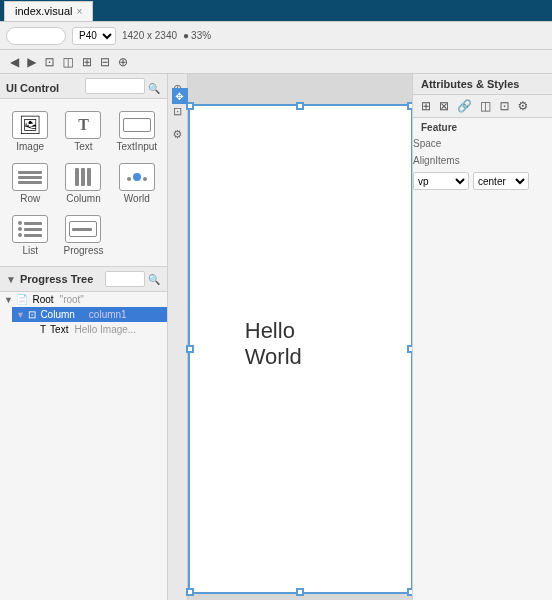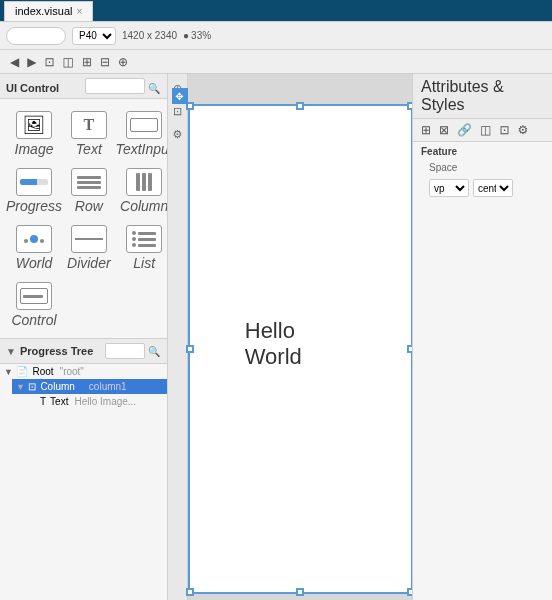--- a/index.html
+++ b/index.html
@@ -106,24 +106,23 @@
       height: 28px;
       display: flex;
       align-items: center;
       justify-content: center;
       border: 1.5px solid #999;
       border-radius: 3px;
       background: white;
       position: relative;
     }
     .ui-control-label {
-      font-size: 14px;
+      font-size: 10px;
       color: #555;
       text-align: center;
-      font-style: italic;
     }
     .icon-text-symbol { font-size: 16px; font-weight: bold; color: #666; font-family: serif; }
     .icon-textinput-inner { width: 28px; height: 14px; border: 1.5px solid #888; border-radius: 2px; background: white; }
     .icon-progress-bar { width: 28px; height: 6px; background: linear-gradient(to right, #4a90d9 60%, #ddd 60%); border-radius: 2px; }
     .icon-row-lines { display: flex; flex-direction: column; gap: 2px; }
     .icon-row-line { width: 24px; height: 3px; background: #888; border-radius: 1px; }
     .icon-col-lines { display: flex; flex-direction: row; gap: 2px; }
     .icon-col-line { width: 4px; height: 18px; background: #888; border-radius: 1px; }
     .icon-swiper-dots { display: flex; gap: 2px; align-items: flex-end; }
     .icon-swiper-dot { width: 4px; height: 4px; border-radius: 50%; background: #888; }
@@ -311,22 +310,22 @@
     }
     .right-header {
       display: flex;
       align-items: center;
       padding: 4px 8px;
       background: #ebebeb;
       border-bottom: 1px solid #d0d0d0;
       gap: 4px;
     }
     .right-title {
-      font-size: 16px;
-      font-weight: 400;
+      font-size: 11px;
+      font-weight: 700;
       color: #333;
       flex: 1;
     }
     .right-toolbar {
       display: flex;
       align-items: center;
       padding: 3px 6px;
       gap: 4px;
       border-bottom: 1px solid #d0d0d0;
       background: #efefef;
@@ -341,35 +340,35 @@
     }
     .right-section-label {
       font-size: 10px;
       font-weight: 600;
       color: #444;
       padding: 4px 8px 2px;
     }
     .right-row {
       display: flex;
       align-items: center;
-      padding: 3px 16px;
+      padding: 3px 0;
       gap: 4px;
     }
     .right-row-label {
       font-size: 10px;
       color: #666;
       width: 50px;
     }
     .right-select-sm {
       height: 18px;
       border: 1px solid #ccc;
       border-radius: 2px;
       font-size: 10px;
       background: white;
-      width: 40px;
+      width: 56px;
     }
     .side-icon-btn {
       background: none;
       border: none;
       cursor: pointer;
       font-size: 12px;
       color: #666;
       padding: 2px;
     }
     .top-bar {
@@ -470,26 +469,20 @@
         <span class="ui-control-label">Text</span>
       </div>
 
       <div class="ui-control-item">
         <div class="ui-control-icon">
           <div class="icon-textinput-inner"></div>
         </div>
         <span class="ui-control-label">TextInput</span>
       </div>
 
-      <div class="ui-control-item">
-        <div class="ui-control-icon">
-          <div class="icon-progress-bar"></div>
-        </div>
-        <span class="ui-control-label">Progress</span>
-      </div>
 
       <div class="ui-control-item">
         <div class="ui-control-icon">
           <div class="icon-row-lines">
             <div class="icon-row-line"></div>
             <div class="icon-row-line"></div>
             <div class="icon-row-line"></div>
           </div>
         </div>
         <span class="ui-control-label">Row</span>
@@ -511,26 +504,20 @@
           <div class="icon-swiper-dots">
             <div class="icon-swiper-dot"></div>
             <div class="icon-swiper-dot active"></div>
             <div class="icon-swiper-dot"></div>
           </div>
         </div>
         <span class="ui-control-label">World</span>
       </div>
 
 
-      <div class="ui-control-item">
-        <div class="ui-control-icon">
-          <div class="icon-divider-line"></div>
-        </div>
-        <span class="ui-control-label">Divider</span>
-      </div>
 
 
       <div class="ui-control-item">
         <div class="ui-control-icon">
           <div class="icon-list-inner">
             <div class="icon-list-row">
                 <div class="icon-list-dot"></div>
                 <div class="icon-list-bar"></div>
               </div>
             <div class="icon-list-row">
@@ -545,21 +532,21 @@
         </div>
         <span class="ui-control-label">List</span>
       </div>
 
       <div class="ui-control-item">
         <div class="ui-control-icon">
           <div class="icon-listitem-inner">
             <div class="icon-listitem-bar"></div>
           </div>
         </div>
-        <span class="ui-control-label">Control</span>
+        <span class="ui-control-label">Progress</span>
       </div>
 
     </div>
 
     <div class="component-tree-section">
       <div class="tree-header">
         <span class="tree-toggle">▼</span>
         <span class="tree-title">Progress Tree</span>
         <input class="tree-search" type="text" style="">
         <span style="font-size:10px;color:#888;">🔍</span>
@@ -634,20 +621,23 @@
       <button class="rt-btn">⊡</button>
       <button class="rt-btn">⚙</button>
     </div>
 
     <div class="right-section-label">Feature</div>
 
     <div class="right-row">
       <span class="right-row-label">Space</span>
     </div>
 
+    <div class="right-row">
+      <span class="right-row-label">AlignItems</span>
+    </div>
 
     <div class="right-row">
       <select class="right-select-sm">
         <option>vp</option>
       </select>
       <select class="right-select-sm">
         <option>center</option>
       </select>
     </div>
   </div>

